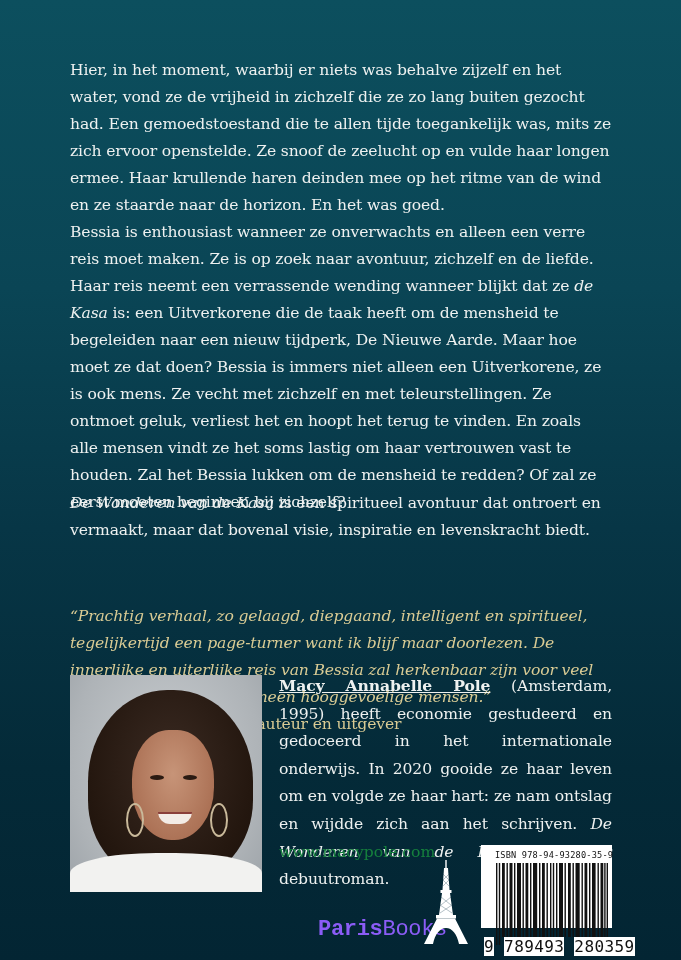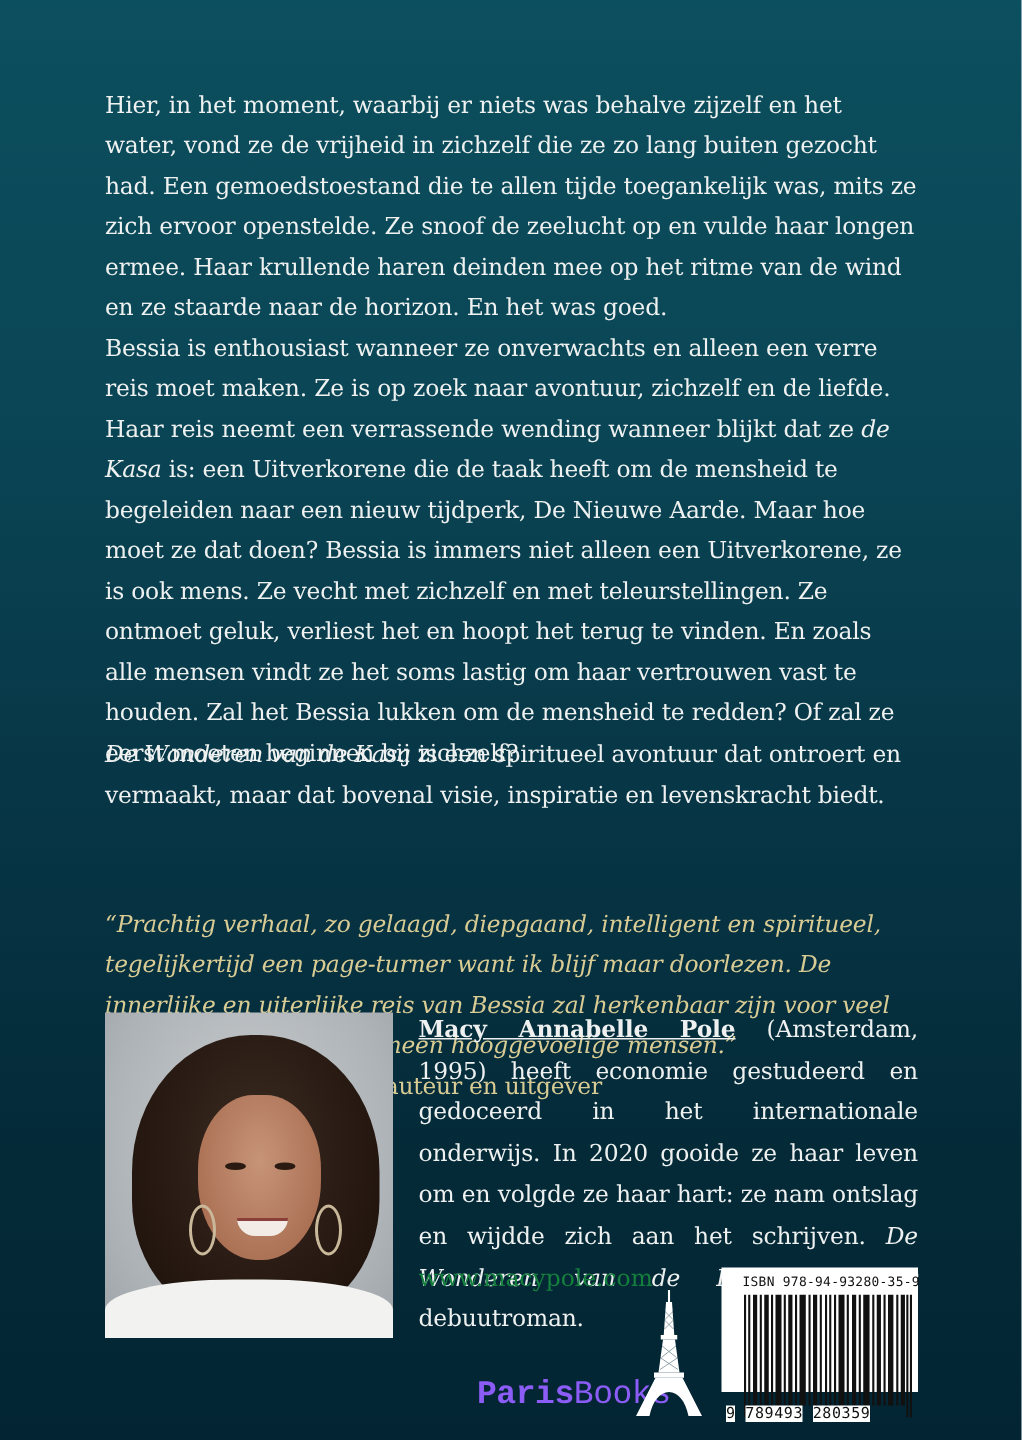--- a/index.html
+++ b/index.html
@@ -40,21 +40,21 @@
   .logo { position: absolute; left: 318px; top: 917px; font-family: Liberation Mono, monospace; font-size: 22px; color: #8b5cf6; letter-spacing: -0.3px; }
   .logo .bold { font-weight: bold; }
   .tower { position: absolute; left: 424px; top: 860px; width: 44px; height: 84px; }
 
   .barcode {
     position: absolute; left: 481px; top: 845px; width: 131px; height: 83px;
     background: #ffffff; color: #111; font-family: "DejaVu Sans Mono", "Liberation Mono", monospace;
   }
   .barcode .isbn { position: absolute; left: 14px; top: 5px; font-size: 8.6px; letter-spacing: 0.2px; white-space: nowrap; }
   .barcode .bars { position: absolute; left: 15px; top: 18px; width: 112px; height: 82px; }
-  .barcode .digits { position: absolute; left: 3px; top: 92px; font-size: 10px; white-space: nowrap; letter-spacing: 0.4px; background: transparent; }
+  .barcode .digits { position: absolute; left: 3px; top: 92px; font-size: 16px; white-space: nowrap; letter-spacing: 0.4px; background: transparent; }
   .barcode .digits span { background: #fff; }
 </style>
 </head>
 <body>
 
 <div class="block excerpt">
   <p>Hier, in het moment, waarbij er niets was behalve zijzelf en het water, vond ze de vrijheid in zichzelf die ze zo lang buiten gezocht had. Een gemoedstoestand die te allen tijde toegankelijk was, mits ze zich ervoor openstelde. Ze snoof de zeelucht op en vulde haar longen ermee. Haar krullende haren deinden mee op het ritme van de wind en ze staarde naar de horizon. En het was goed.</p>
 </div>
 
 <div class="block synopsis">

